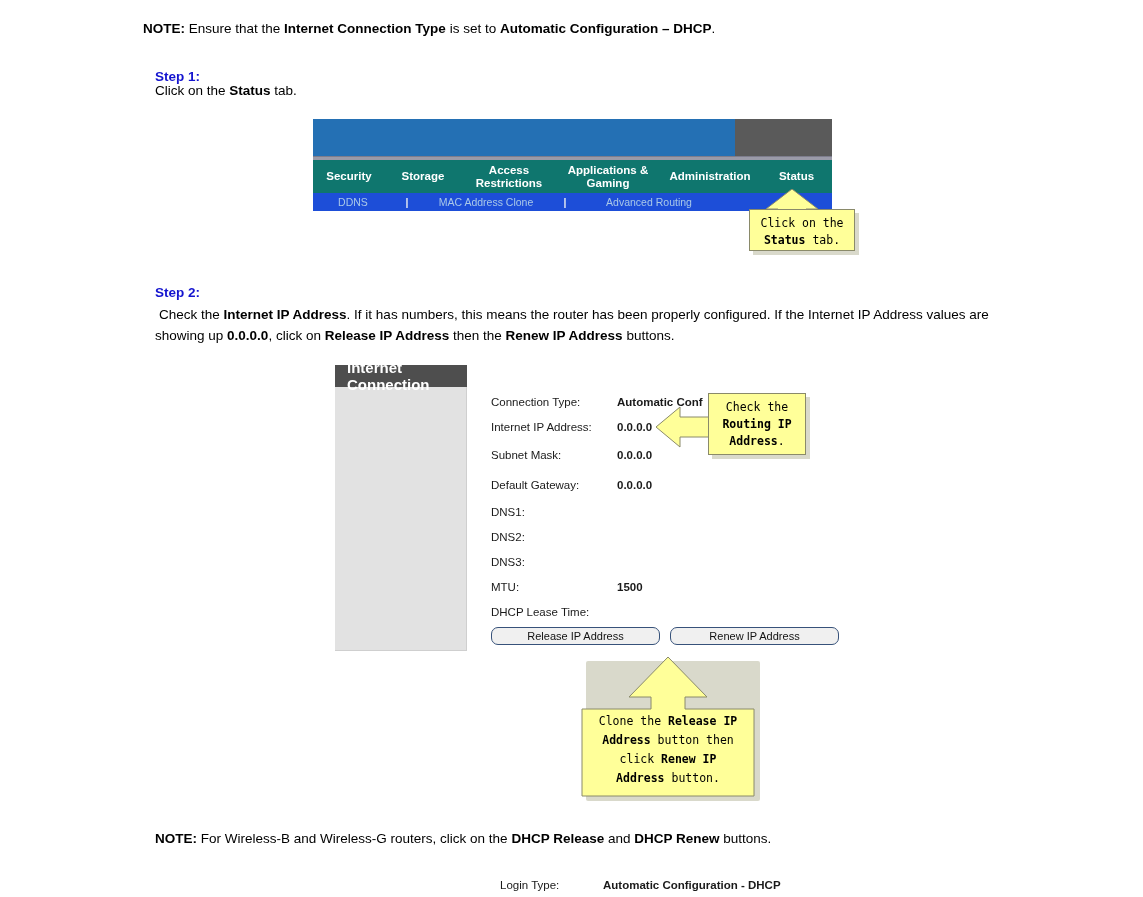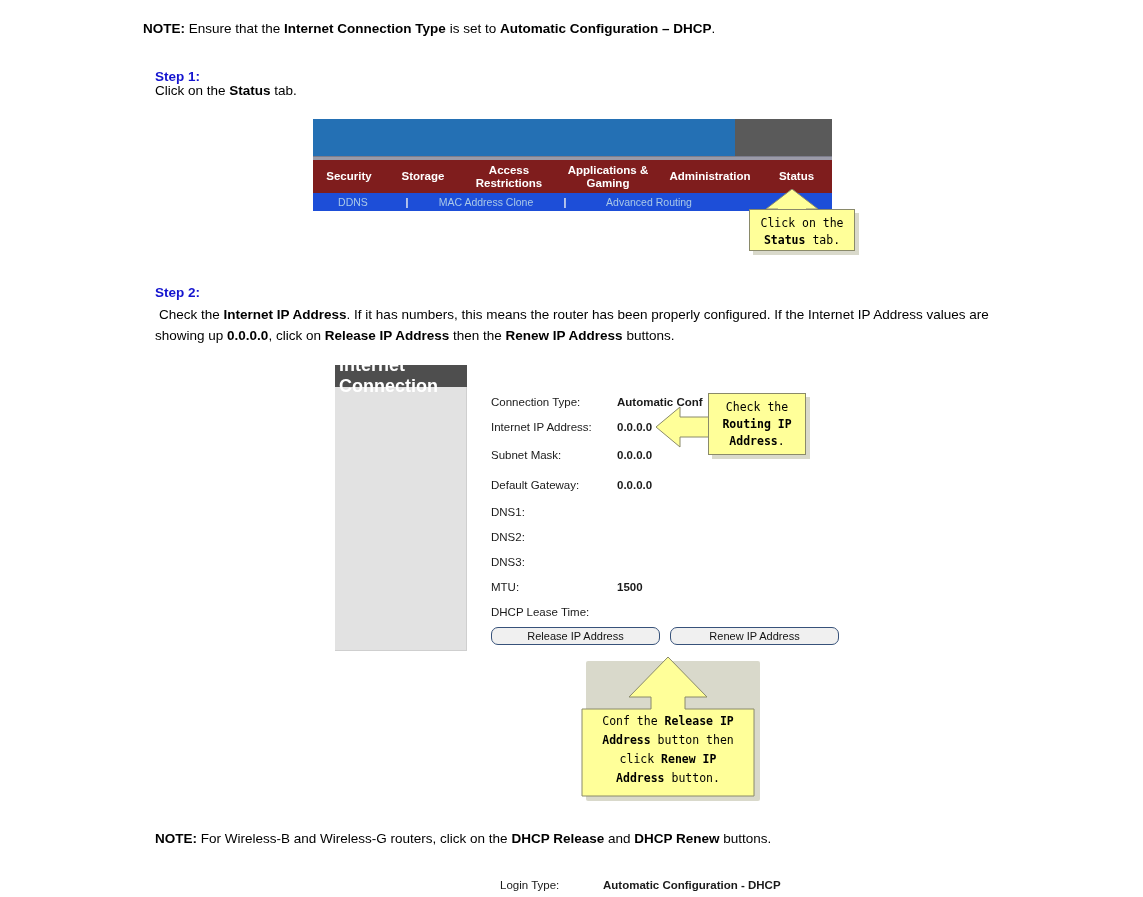--- a/index.html
+++ b/index.html
@@ -57,21 +57,21 @@
     background: #2470b4;
   }
   .router-divider {
     height: 4px;
     background: #9a9aa8;
     border-top: 1px solid #7d7d8c;
     box-sizing: border-box;
   }
   .router-tabs {
     height: 33px;
-    background: #7f1d1d;
+    background: #0f766e;
     display: flex;
     align-items: center;
     color: #ffffff;
     font-size: 11.5px;
     font-weight: bold;
   }
   .router-tab {
     text-align: center;
     line-height: 13px;
     padding: 0 4px;
@@ -115,25 +115,25 @@
   }
   .callout-box .b { font-weight: bold; }
 
   
   #panel-block { left: 335px; top: 365px; }
   .panel-title {
     width: 132px;
     height: 22px;
     background: #4e4e4e;
     color: #ffffff;
-    font-size: 18px;
+    font-size: 15px;
     font-weight: bold;
     display: flex;
     align-items: center;
-    padding-left: 4px;
+    padding-left: 12px;
     box-sizing: border-box;
   }
   .panel-body {
     width: 132px;
     height: 264px;
     background: #e2e2e2;
     border-right: 1px solid #cfcfcf;
     border-bottom: 1px solid #cfcfcf;
     box-sizing: border-box;
   }
@@ -301,21 +301,21 @@
   </div>
 </div>
 
 <div class="callout-shadow" style="left:586px; top:661px; width:174px; height:140px; border-radius:2px;"></div>
 <svg class="arrow-svg" style="left:581px; top:657px;" width="174" height="140" viewBox="0 0 174 140">
   <polygon points="87,0 126,40 104,40 104,52 173,52 173,139 1,139 1,52 70,52 70,40 48,40" fill="#ffff99" stroke="#8a8a6a" stroke-width="1"></polygon>
 </svg>
 <div class="abs" style="left:588px; top:712px; width:160px; text-align:center;
             font-family:'DejaVu Sans Mono', monospace; font-size:11.5px; line-height:19px;">
   <div>
-    <span>Conf the </span><span class="b">Release IP</span>
+    <span>Clone the </span><span class="b">Release IP</span>
   </div>
   <div>
     <span class="b">Address</span><span> button then</span>
   </div>
   <div>
     <span>click </span><span class="b">Renew IP</span>
   </div>
   <div>
     <span class="b">Address</span><span> button.</span>
   </div>

